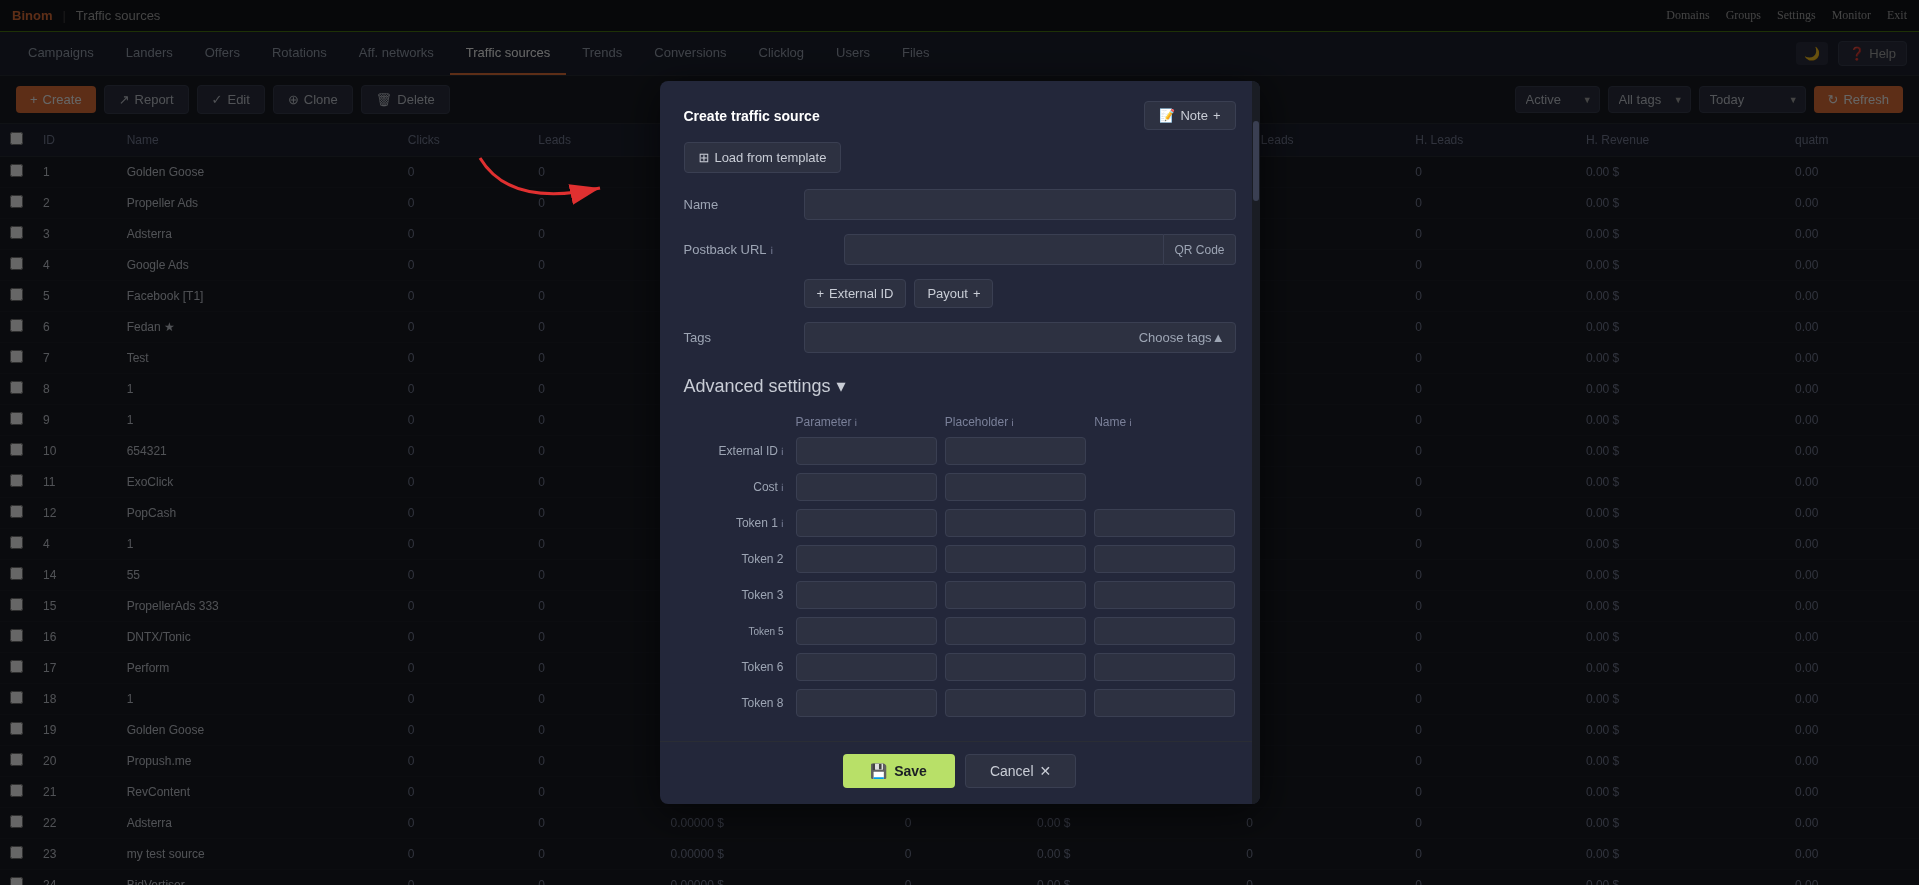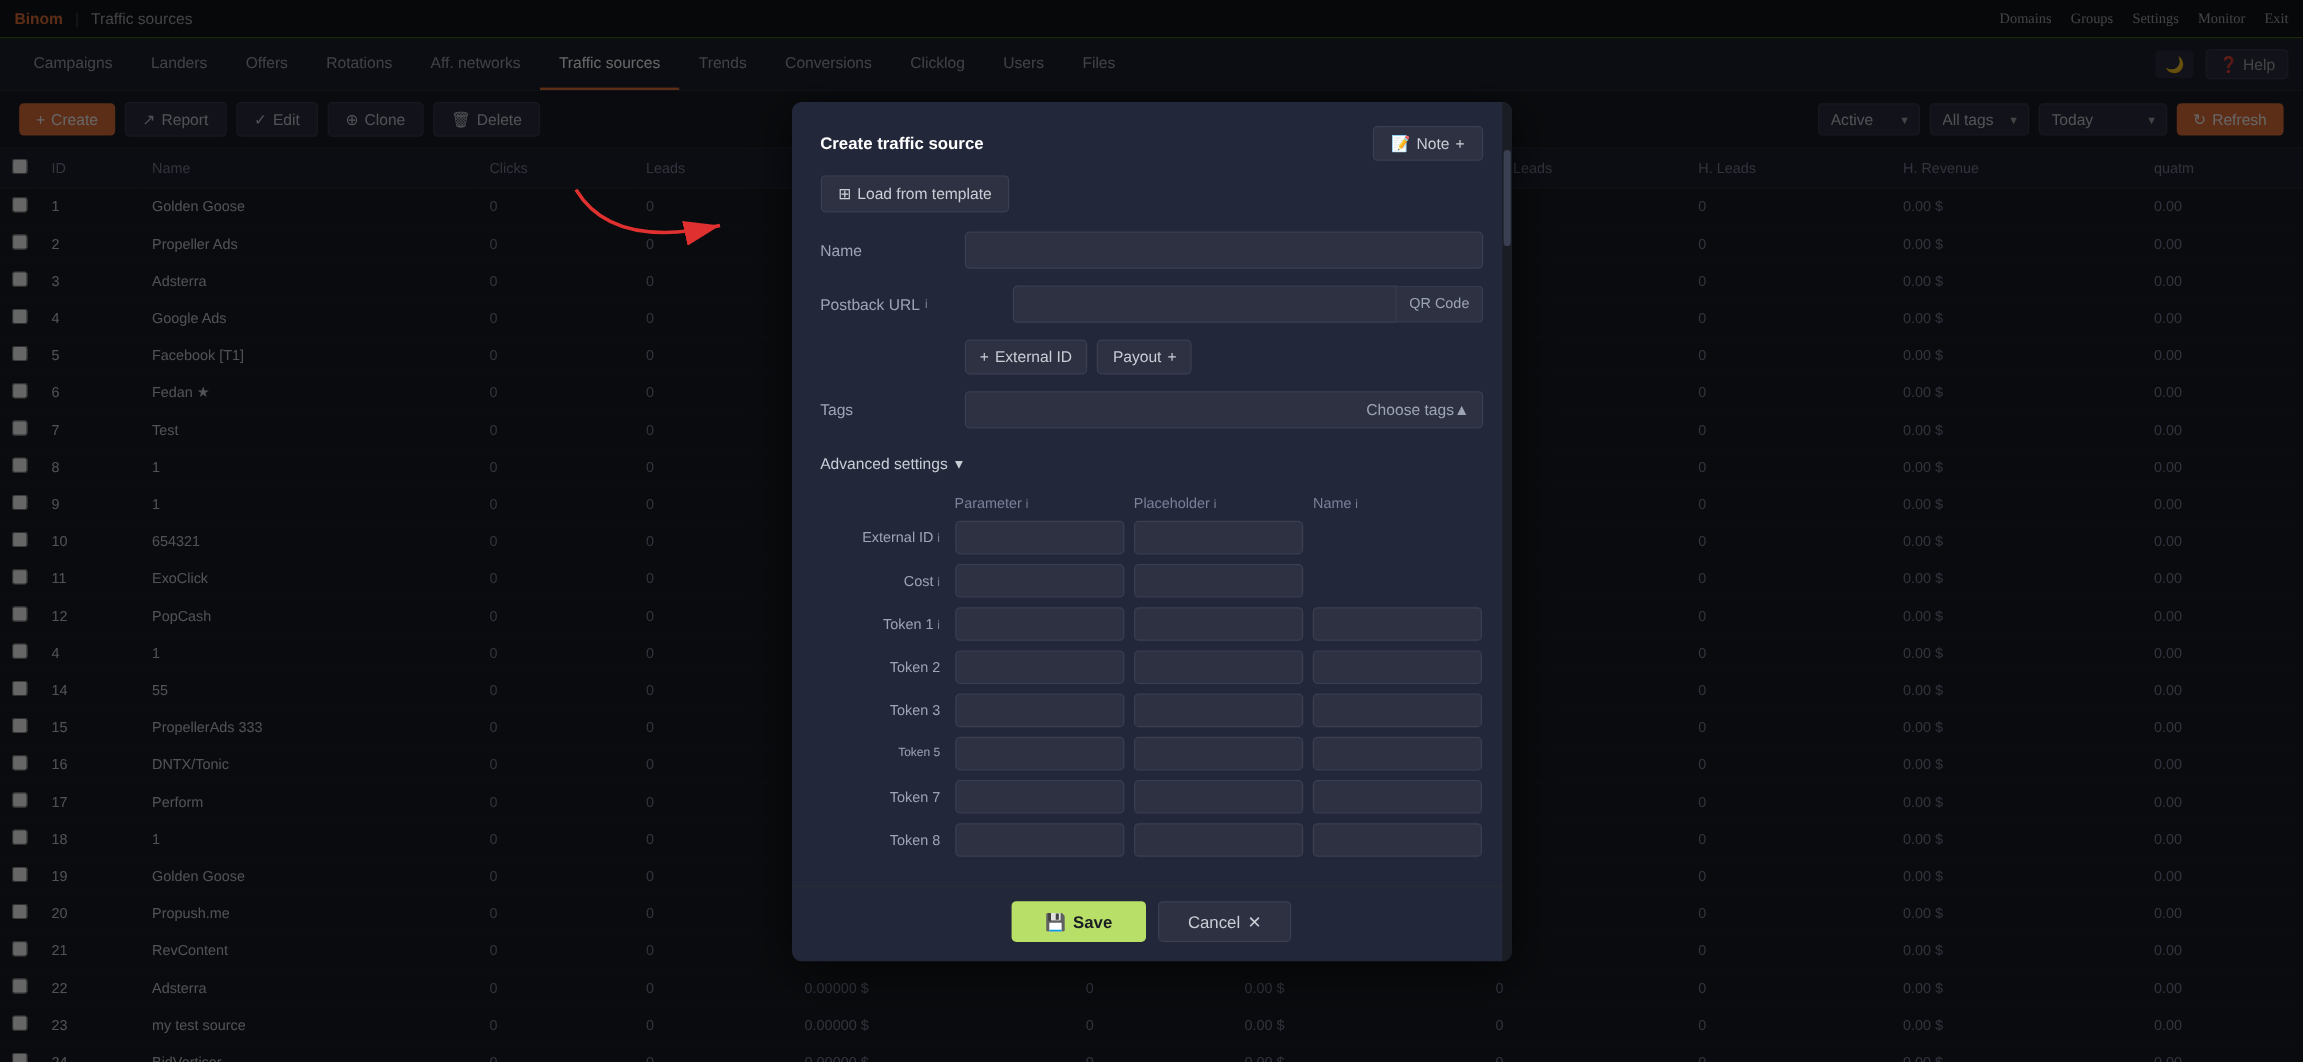--- a/index.html
+++ b/index.html
@@ -65,21 +65,21 @@
     .form-input { flex: 1; background: #2d3141; border: 1px solid #3a3f52; color: #c9cdd6; padding: 7px 10px; border-radius: 4px; font-size: 13px; outline: none; }
     .postback-input { flex: 1; background: #2d3141; border: 1px solid #3a3f52; color: #c9cdd6; padding: 7px 10px; border-radius: 4px 0 0 4px; font-size: 13px; outline: none; }
     .qr-btn { background: #2d3141; border: 1px solid #3a3f52; border-left: none; color: #9da5b4; padding: 7px 10px; border-radius: 0 4px 4px 0; font-size: 12px; cursor: pointer; white-space: nowrap; }
     .postback-row { display: flex; flex: 1; margin-left: 40px; }
 
     .token-btns { display: flex; gap: 8px; margin-bottom: 14px; margin-left: 120px; }
     .token-btn { background: #2d3141; border: 1px solid #3a3f52; color: #c9cdd6; padding: 6px 12px; border-radius: 4px; font-size: 13px; cursor: pointer; display: flex; align-items: center; gap: 5px; }
 
     .tags-select { flex: 1; background: #2d3141; border: 1px solid #3a3f52; color: #9da5b4; padding: 7px 10px; border-radius: 4px; font-size: 13px; cursor: pointer; display: flex; align-items: center; justify-content: flex-end; }
 
-    .advanced-toggle { display: flex; align-items: center; gap: 6px; cursor: pointer; color: #c9cdd6; font-size: 13px; padding: 8px 0; margin-bottom: 10px; }
+    .advanced-toggle { display: flex; align-items: center; gap: 6px; cursor: pointer; color: #c9cdd6; font-size: 18px; padding: 8px 0; margin-bottom: 10px; }
     .param-input { background: #2d3141; border: 1px solid #3a3f52; color: #c9cdd6; padding: 6px 8px; border-radius: 4px; font-size: 12px; outline: none; width: 100%; }
 
     .info-icon { color: #7a8099; font-size: 10px; cursor: help; }
 
     .modal-footer { padding: 12px 24px 16px; display: flex; gap: 10px; justify-content: center; border-top: 1px solid #2a2d35; }
     .save-btn { background: #b8e068; color: #1a1d24; border: none; border-radius: 4px; padding: 8px 28px; font-size: 14px; font-weight: 600; cursor: pointer; display: flex; align-items: center; gap: 6px; }
     .cancel-btn { background: #2d3141; border: 1px solid #3a3f52; color: #c9cdd6; border-radius: 4px; padding: 8px 24px; font-size: 14px; cursor: pointer; display: flex; align-items: center; gap: 6px; }
 
     
     .scrollbar-track { position: absolute; right: 0; top: 0; width: 8px; height: 100%; background: #1a1d24; border-radius: 0 8px 8px 0; }
@@ -684,21 +684,21 @@
       <div style="color:#9da5b4;font-size:10px;display:flex;align-items:center;justify-content:flex-end;gap:3px;padding-right:4px;">
         <span>Token 5</span>
 
       </div>
       <input type="text" class="param-input" style="">
       <input type="text" class="param-input" style="">
       <input type="text" class="param-input" style="">
     </div>
           <div style="display: grid; grid-template-columns: 104px 1fr 1fr 1fr; gap: 8px; align-items: center; margin-bottom: 8px;">
       <div style="color:#9da5b4;font-size:12px;display:flex;align-items:center;justify-content:flex-end;gap:3px;padding-right:4px;">
-        <span>Token 7</span>
+        <span>Token 6</span>
 
       </div>
       <input type="text" class="param-input" style="">
       <input type="text" class="param-input" style="">
       <input type="text" class="param-input" style="">
     </div>
           <div style="display: grid; grid-template-columns: 104px 1fr 1fr 1fr; gap: 8px; align-items: center; margin-bottom: 8px;">
       <div style="color:#9da5b4;font-size:12px;display:flex;align-items:center;justify-content:flex-end;gap:3px;padding-right:4px;">
         <span>Token 8</span>
 

